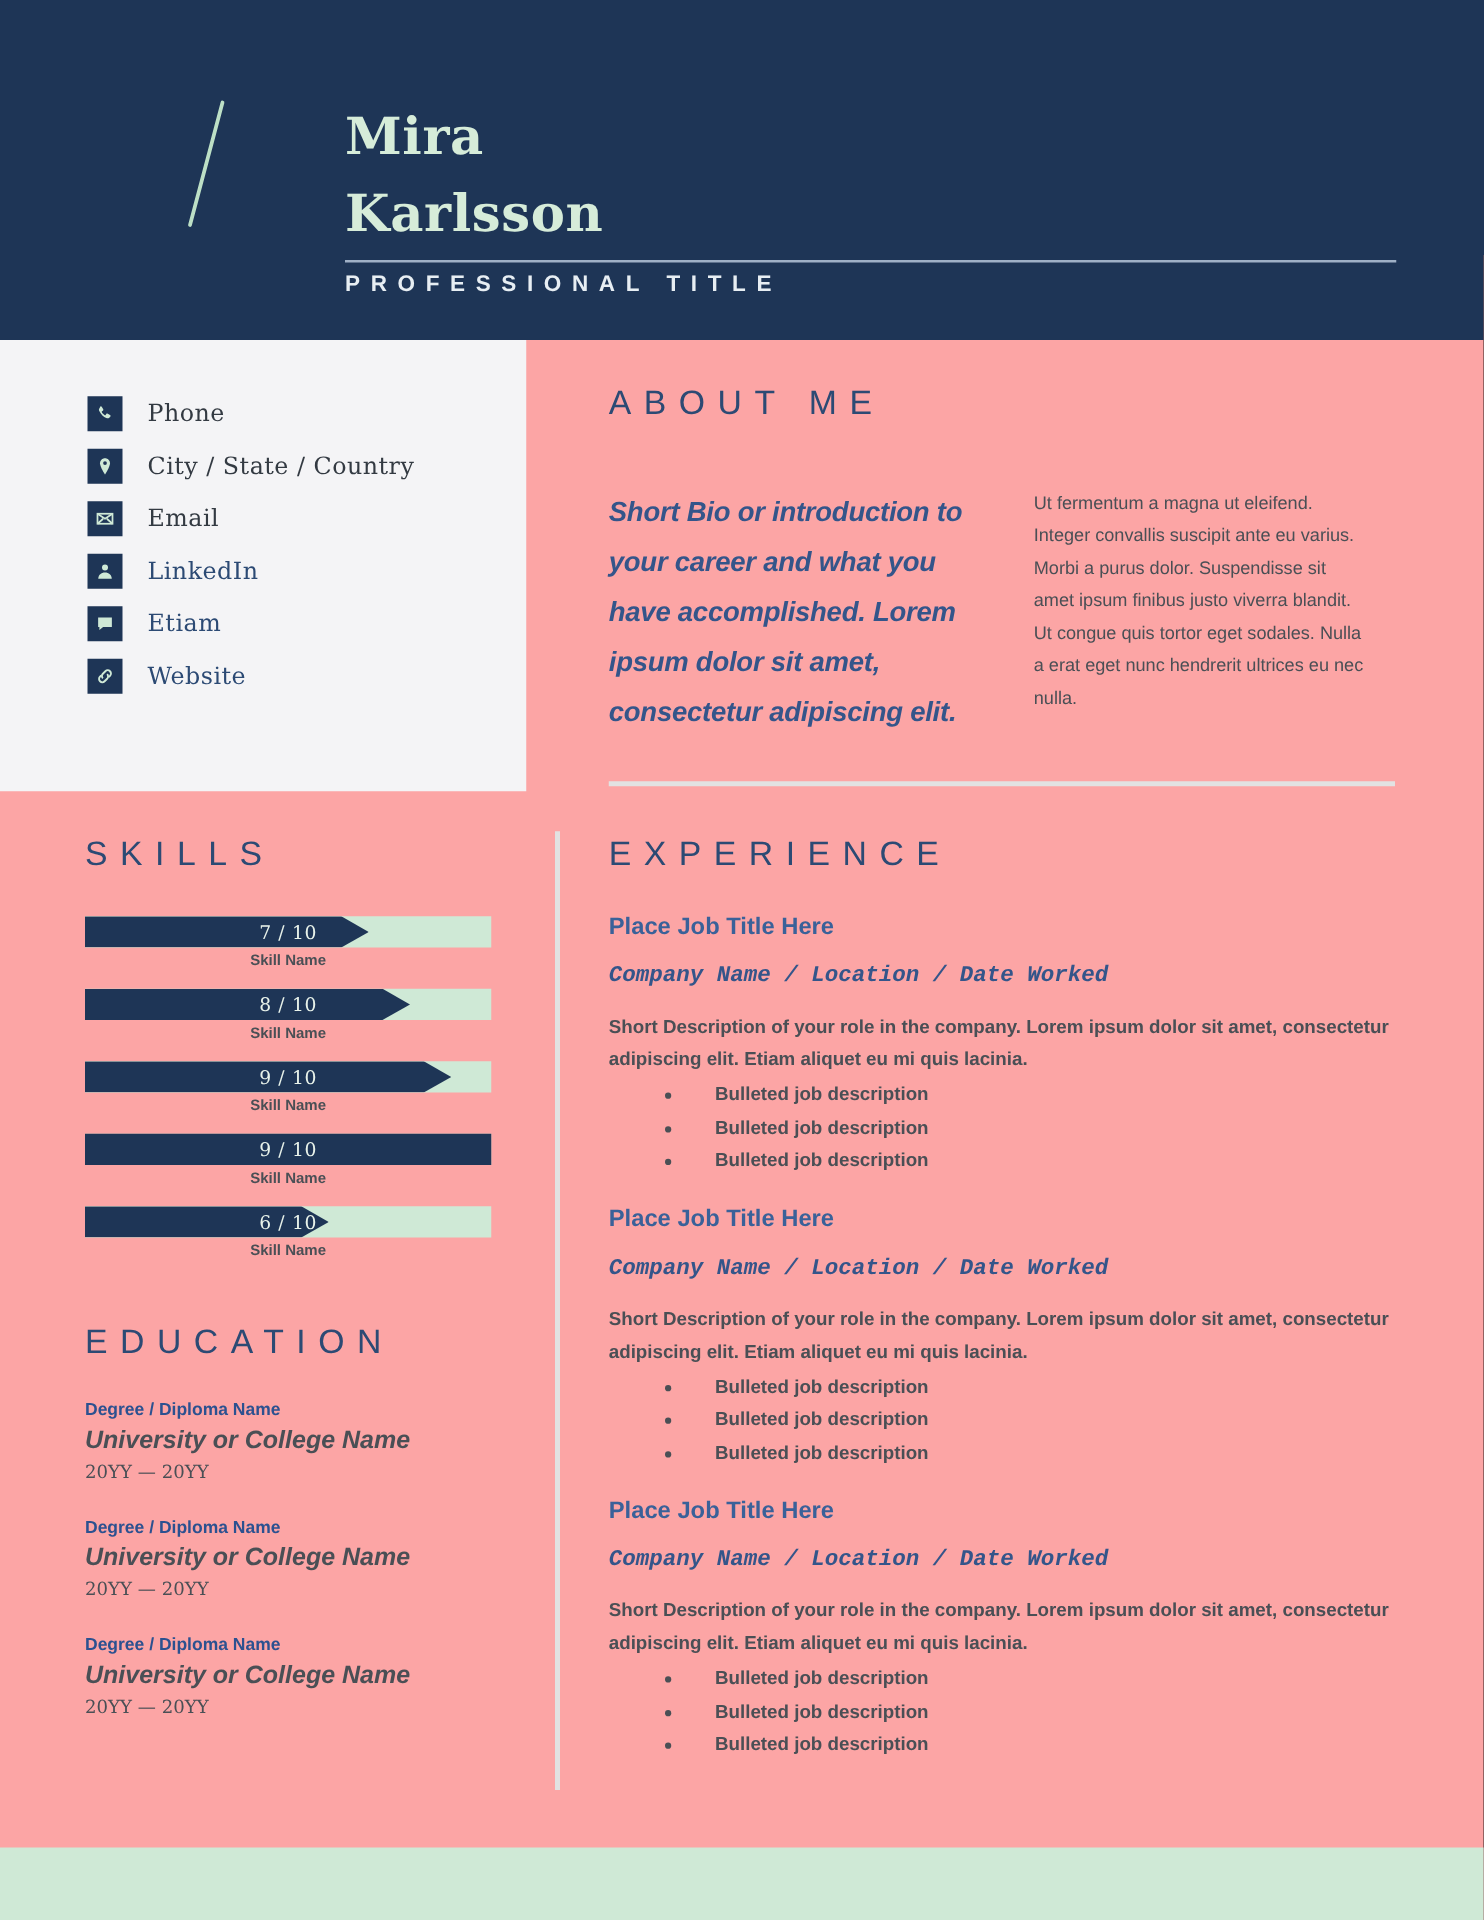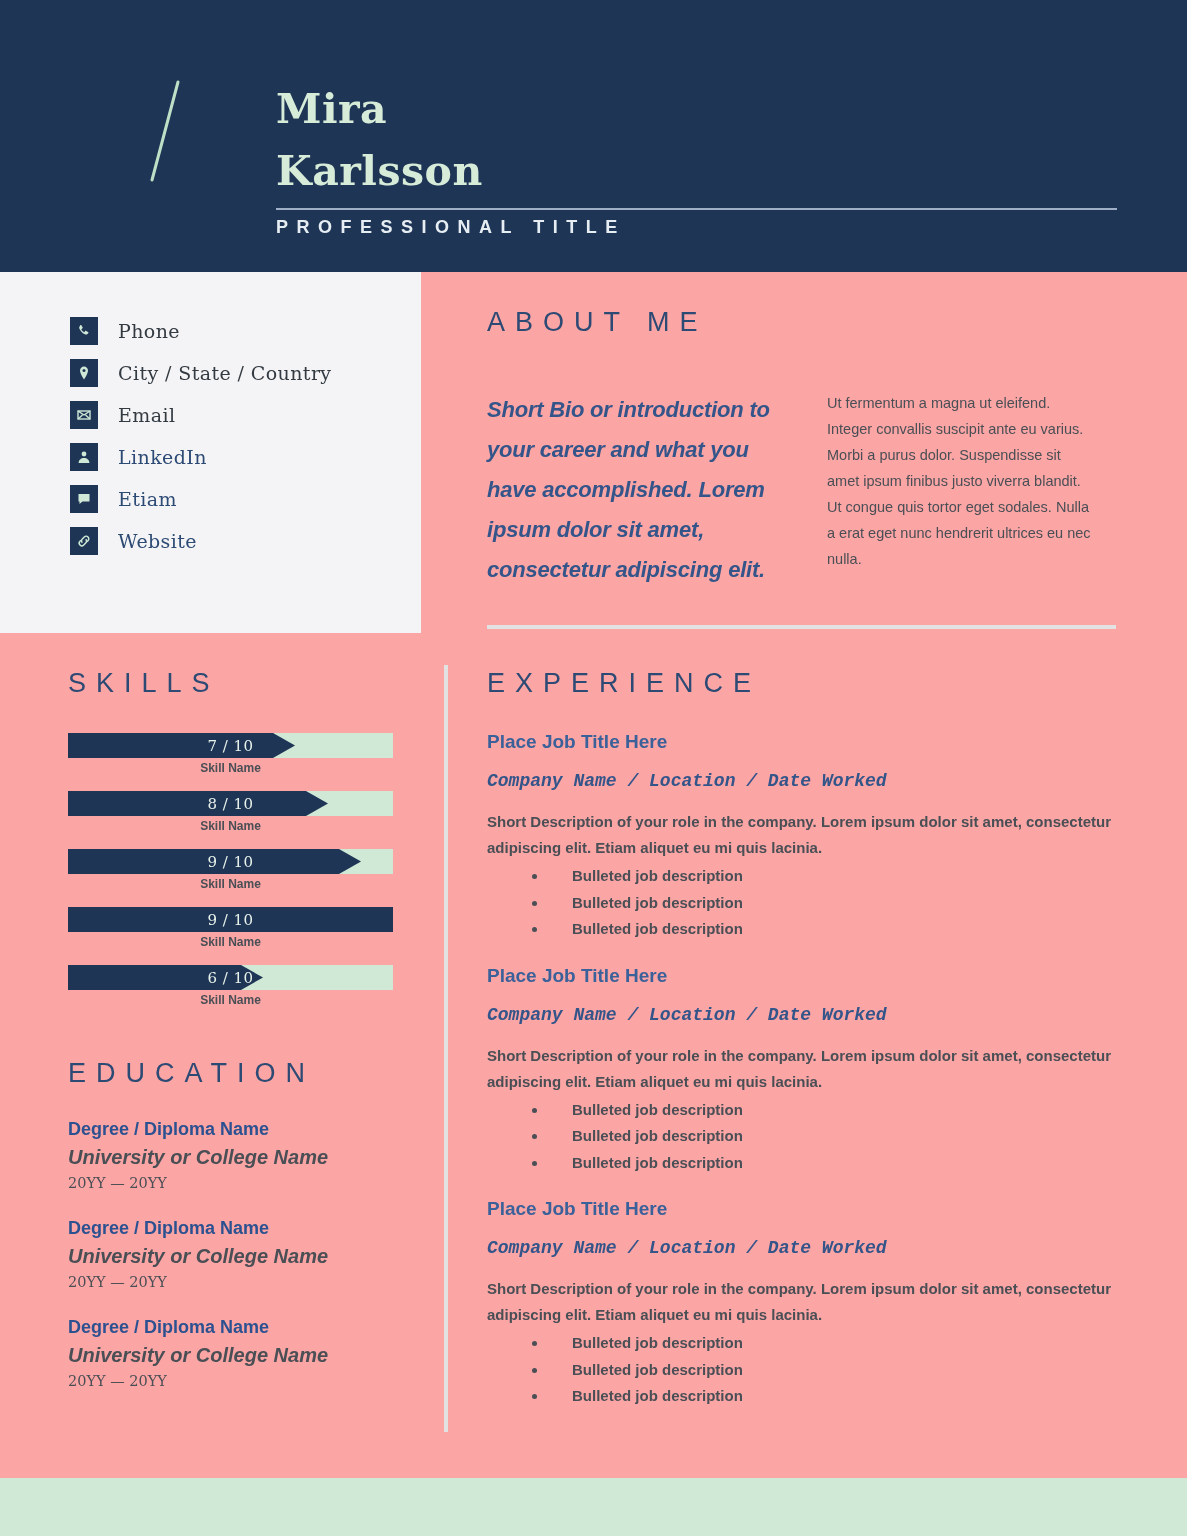--- a/index.html
+++ b/index.html
@@ -124,21 +124,21 @@
     font-family: "Liberation Sans", sans-serif;
     font-weight: 700; font-size: 12px; color: #4a4f55;
   }
 
   
   .education { position: absolute; left: 68px; top: 1058px; width: 340px; }
   .edu-list { margin-top: 30px; }
   .edu-item { margin-bottom: 27px; }
   .edu-degree {
     font-family: "Liberation Sans", sans-serif;
-    font-weight: 700; font-size: 18px; color: #2c5190; margin-bottom: 6px;
+    font-weight: 700; font-size: 14px; color: #2c5190; margin-bottom: 6px;
   }
   .edu-school {
     font-family: "Liberation Sans", sans-serif;
     font-style: italic; font-weight: 700; font-size: 20px;
     color: #4a4f55; margin-bottom: 6px;
   }
   .edu-years {
     font-family: "DejaVu Serif", serif;
     font-size: 14.5px; color: #4a4f55;
   }

